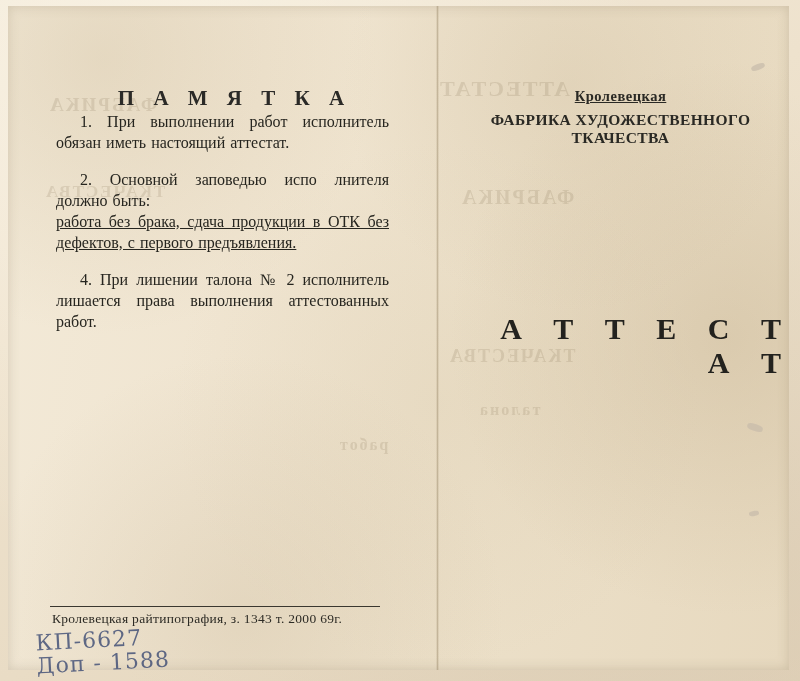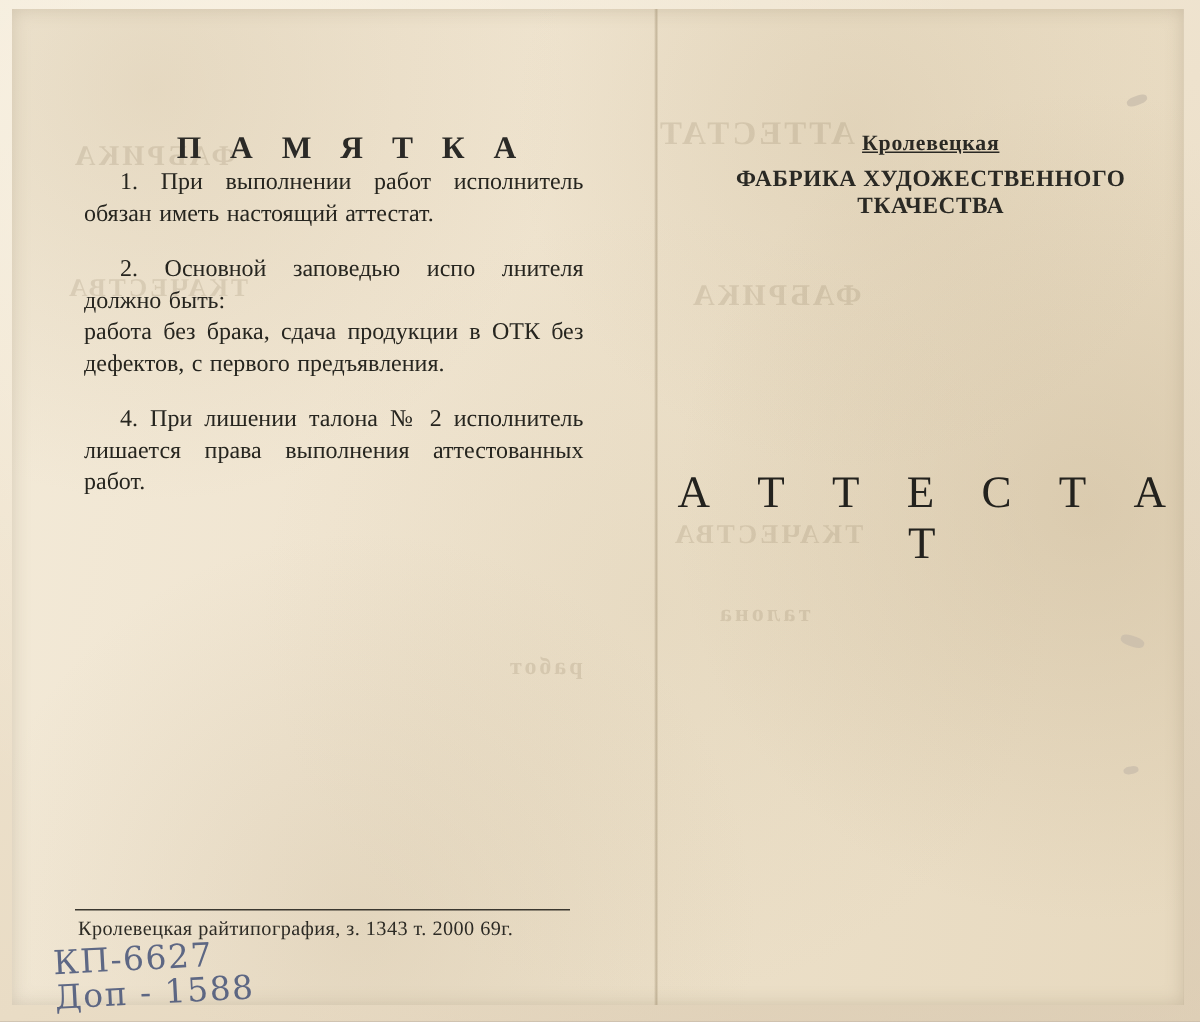--- a/index.html
+++ b/index.html
@@ -91,20 +91,21 @@
     color: #26251f;
     margin: 0 0 16px 0;
     padding: 0 34px 0 18px;
     text-align: justify;
     text-indent: 24px;
     word-spacing: 1px;
   }
   .para .noindent {
     display: block;
     text-indent: 0;
+    text-decoration: underline;
   }
   #imprint-rule {
     position: absolute;
     left: 12px;
     top: 560px;
     width: 330px;
     height: 1px;
     background: #3a372f;
   }
   #imprint {
@@ -151,23 +152,24 @@
     margin-top: 6px;
     font-size: 15.5px;
     font-weight: bold;
     color: #2a2924;
     letter-spacing: 0.4px;
     font-family: Liberation Serif, serif;
   }
   #attestat {
     margin-top: 165px;
     font-size: 30px;
-    font-weight: normal;
+    font-weight: bold;
     letter-spacing: 12px;
     color: #23221e;
+    text-align: right;
   }
   
   .nick {
     position: absolute;
     background: #c8bcab;
     border-radius: 40%;
     opacity: 0.75;
   }
 </style>
 </head>

